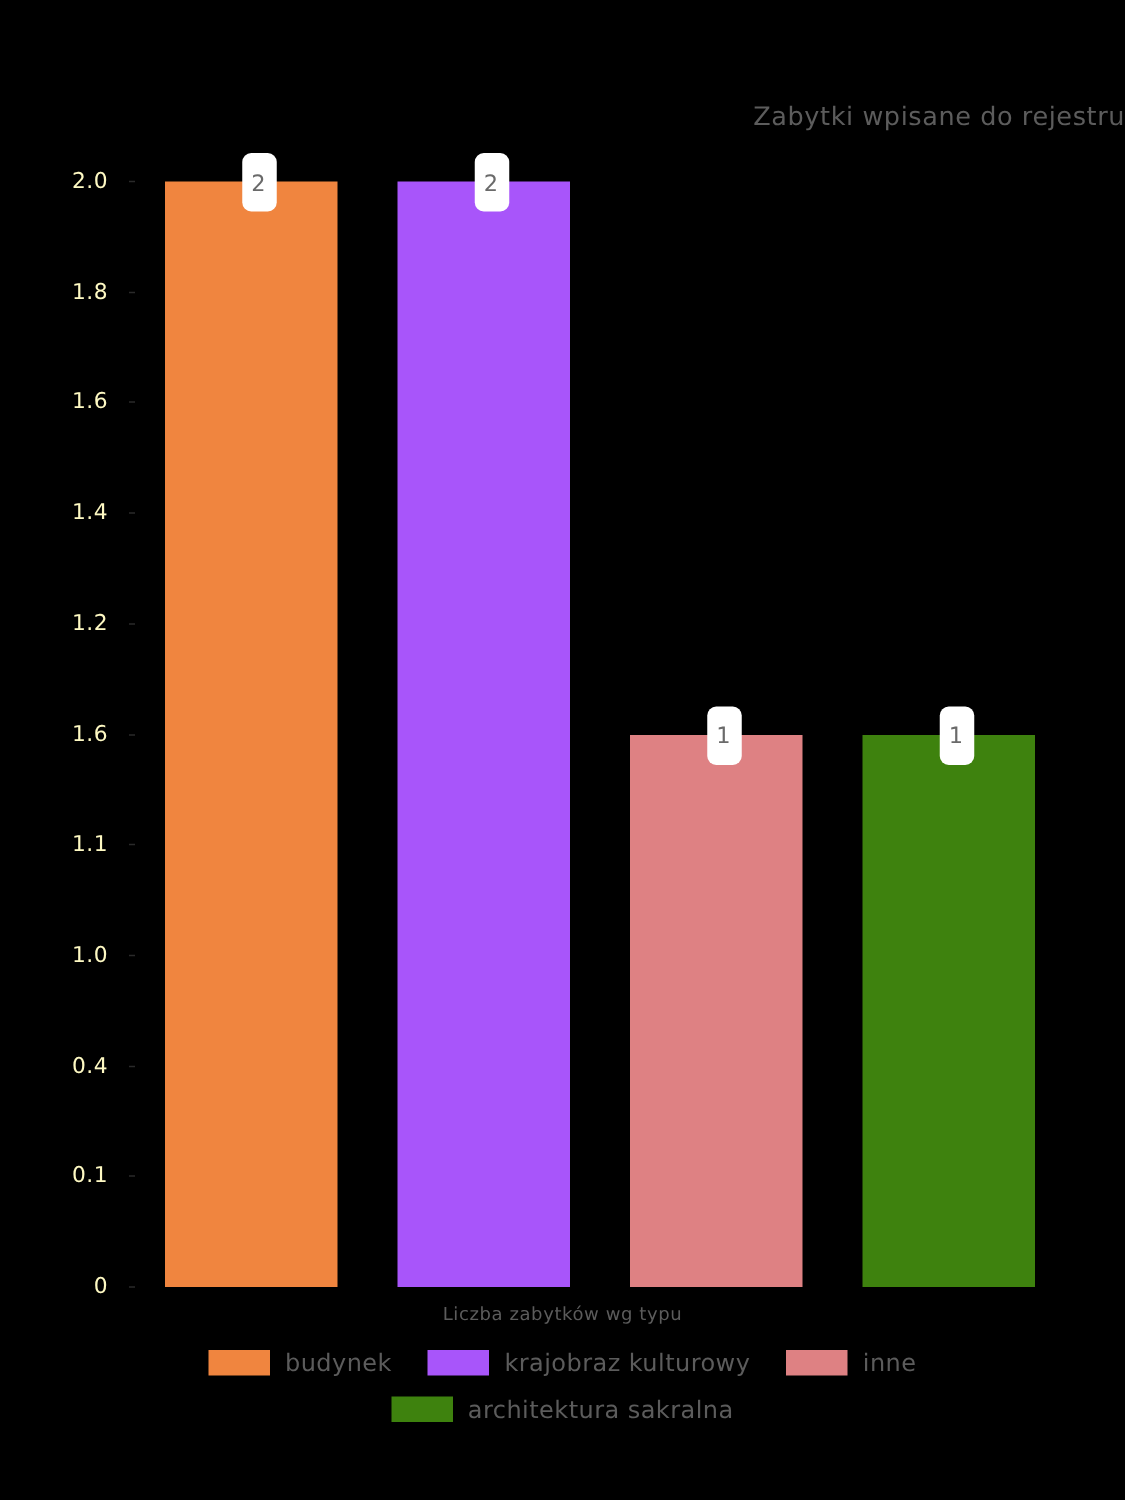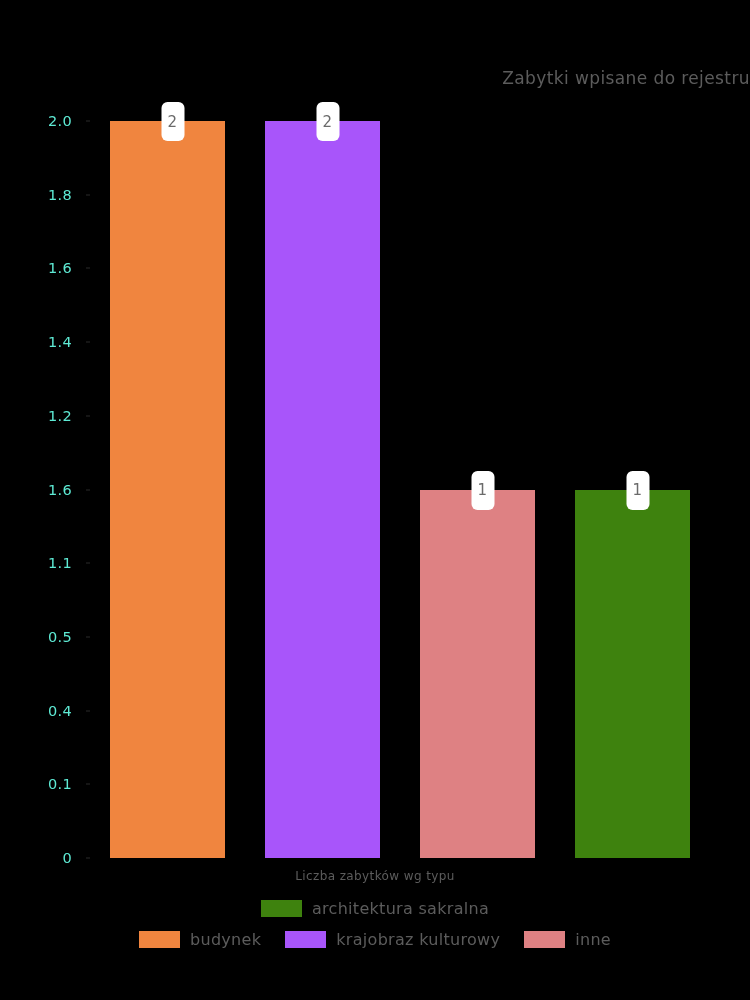--- a/index.html
+++ b/index.html
@@ -47,21 +47,21 @@
     height: 737px;
   }
 
   
   .ytick {
     position: absolute;
     right: 100%;
     width: 70px;
     margin-right: 18px;
     text-align: right;
-    color: #5eead4;
+    color: #fef9c3;
     font-size: 14.5px;
     letter-spacing: 0.3px;
     transform: translateY(-50%);
     white-space: nowrap;
   }
   .ytick-mark {
     position: absolute;
     right: 100%;
     width: 4px;
     height: 1px;
@@ -153,56 +153,56 @@
       <div class="ytick" style="top: 147.4px;">1.6</div>
       <div class="ytick-mark" style="top: 147.4px;"></div>
       <div class="ytick" style="top: 221.1px;">1.4</div>
       <div class="ytick-mark" style="top: 221.1px;"></div>
       <div class="ytick" style="top: 294.8px;">1.2</div>
       <div class="ytick-mark" style="top: 294.8px;"></div>
       <div class="ytick" style="top: 368.5px;">1.6</div>
       <div class="ytick-mark" style="top: 368.5px;"></div>
       <div class="ytick" style="top: 442.2px;">1.1</div>
       <div class="ytick-mark" style="top: 442.2px;"></div>
-      <div class="ytick" style="top: 515.9px;">0.5</div>
+      <div class="ytick" style="top: 515.9px;">1.0</div>
       <div class="ytick-mark" style="top: 515.9px;"></div>
       <div class="ytick" style="top: 589.6px;">0.4</div>
       <div class="ytick-mark" style="top: 589.6px;"></div>
       <div class="ytick" style="top: 663.3px;">0.1</div>
       <div class="ytick-mark" style="top: 663.3px;"></div>
       <div class="ytick" style="top: 737px;">0</div>
       <div class="ytick-mark" style="top: 737px;"></div>
       <div class="bar" title="budynek" style="left: 20px; width: 115px; height: 737px; background: rgb(240, 133, 63);"></div>
       <div class="value-badge" style="left: 82.5px; top: -19px;">2</div>
       <div class="bar" title="krajobraz kulturowy" style="left: 175px; width: 115px; height: 737px; background: rgb(168, 85, 250);"></div>
       <div class="value-badge" style="left: 237.5px; top: -19px;">2</div>
       <div class="bar" title="inne" style="left: 330px; width: 115px; height: 368.5px; background: rgb(222, 129, 131);"></div>
       <div class="value-badge" style="left: 392.5px; top: 349.5px;">1</div>
       <div class="bar" title="architektura sakralna" style="left: 485px; width: 115px; height: 368.5px; background: rgb(62, 130, 14);"></div>
       <div class="value-badge" style="left: 547.5px; top: 349.5px;">1</div>
     </div>
 
   <div class="xaxis-label">Liczba zabytków wg typu</div>
 
   <div class="legend">
+    <div class="legend-row" id="legend-row-1">
+        <div class="legend-item">
+          <span class="legend-swatch" style="background: rgb(240, 133, 63);"></span>
+          <span class="legend-label">budynek</span>
+        </div>
+        <div class="legend-item">
+          <span class="legend-swatch" style="background: rgb(168, 85, 250);"></span>
+          <span class="legend-label">krajobraz kulturowy</span>
+        </div>
+        <div class="legend-item">
+          <span class="legend-swatch" style="background: rgb(222, 129, 131);"></span>
+          <span class="legend-label">inne</span>
+        </div>
+      </div>
     <div class="legend-row" id="legend-row-2">
         <div class="legend-item">
           <span class="legend-swatch" style="background: rgb(62, 130, 14);"></span>
           <span class="legend-label">architektura sakralna</span>
         </div>
       </div>
-    <div class="legend-row" id="legend-row-1">
-        <div class="legend-item">
-          <span class="legend-swatch" style="background: rgb(240, 133, 63);"></span>
-          <span class="legend-label">budynek</span>
-        </div>
-        <div class="legend-item">
-          <span class="legend-swatch" style="background: rgb(168, 85, 250);"></span>
-          <span class="legend-label">krajobraz kulturowy</span>
-        </div>
-        <div class="legend-item">
-          <span class="legend-swatch" style="background: rgb(222, 129, 131);"></span>
-          <span class="legend-label">inne</span>
-        </div>
-      </div>
   </div>
 
 </div>
 
 </body></html>

